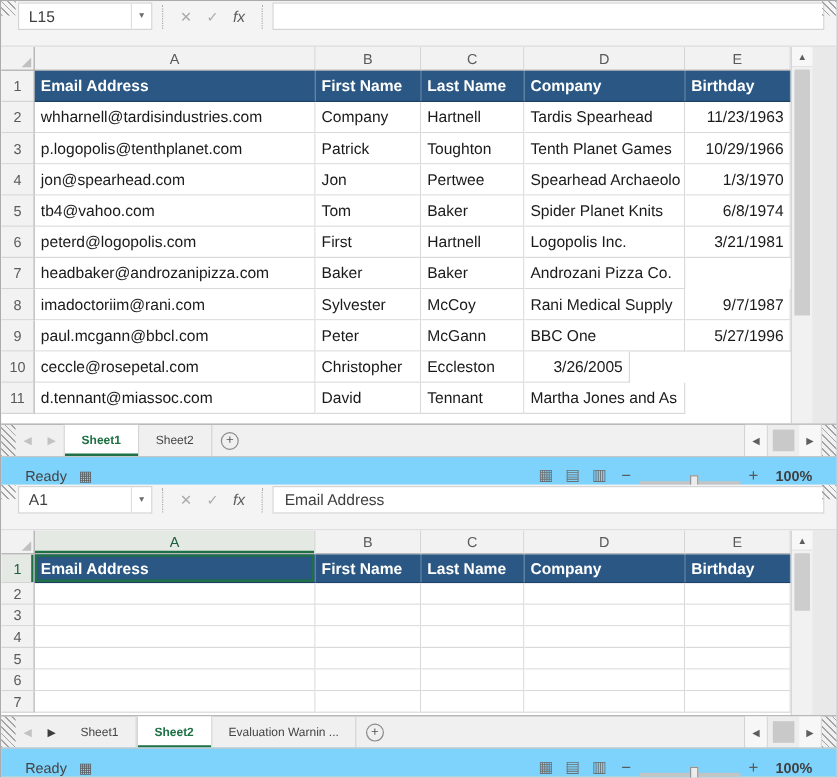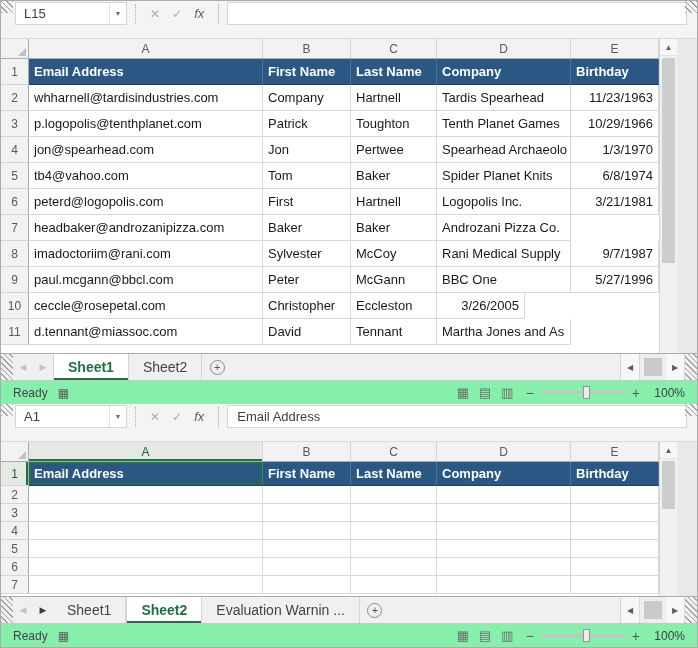--- a/index.html
+++ b/index.html
@@ -72,46 +72,46 @@
   .pane[data-pane="0"] .vs-thumb { height:205px; }
   .pane[data-pane="1"] .vs-thumb { height:48px; }
 
   
   .tabbar { height:27px; flex:0 0 27px; background:#F0F0F0; border-top:1px solid #ABABAB;
     display:flex; align-items:stretch; }
   .nav-arrow { display:flex; align-items:center; justify-content:center; width:20px;
     font-size:9px; color:#C2C2C2; }
   .nav-arrow.dark { color:#3C3C3C; }
   .tabs { display:flex; align-items:stretch; }
-  .tab { padding:0 14px; display:flex; align-items:center; font-size:14px; color:#444;
+  .tab { padding:0 14px; display:flex; align-items:center; font-size:10px; color:#444;
     border-right:1px solid #D4D4D4; background:transparent; white-space:nowrap; }
   .tab.active { background:#FFFFFF; color:#1E7145; font-weight:bold;
     box-shadow: inset 0 -2px 0 #1E7145; border-left:1px solid #D4D4D4; }
   .add-sheet { width:30px; display:flex; align-items:center; justify-content:center; }
   .add-circle { width:15px; height:15px; border:1px solid #8A8A8A; border-radius:50%;
     display:flex; align-items:center; justify-content:center; font-size:11px; color:#555;
     line-height:1; }
   .spacer { flex:1; }
   .hs { display:flex; align-items:stretch; border-left:1px solid #D4D4D4; }
   .hs-btn { width:19px; display:flex; align-items:center; justify-content:center;
     font-size:8px; color:#5E5E5E; background:#F7F7F7; border-right:1px solid #D9D9D9; }
   .hs-track { width:26px; background:#EDEDED; display:flex; align-items:center; }
   .hs-thumb { width:18px; height:70%; margin:auto; background:#C9C9C9; }
 
   
-  .statusbar { height:24px; flex:0 0 24px; background:#86efac; border-top:1px solid #C6C6C6;
-    display:flex; align-items:center; padding:0 12px; font-size:12px; color:#444; }
+  .statusbar { height:24px; flex:0 0 24px; background:#7dd3fc; border-top:1px solid #C6C6C6;
+    display:flex; align-items:flex-end; padding:0 20px; font-size:12px; color:#444; }
   .status-text { margin-right:10px; }
   .macro-icon { font-size:12px; color:#5E5E5E; }
   .view-icon { font-size:13px; color:#6E6E6E; margin:0 5px; }
   .zoom-out,.zoom-in { font-size:14px; color:#5A5A5A; margin:0 7px; }
   .zoom-track { width:84px; height:3px; background:#C4C4C4; position:relative; }
   .zoom-thumb { position:absolute; left:50%; top:-5px; width:7px; height:13px;
     background:#ECECEC; border:1px solid #949494; }
-  .zoom-pct { width:38px; text-align:right; color:#3F3F3F; }
+  .zoom-pct { width:38px; text-align:right; color:#3F3F3F;font-weight:bold; }
 </style>
 </head>
 <body>
 
 <div class="app">
 
   <div class="pane" data-pane="0">
     <div class="hatch tl"></div>
     <div class="hatch tr"></div>
 

